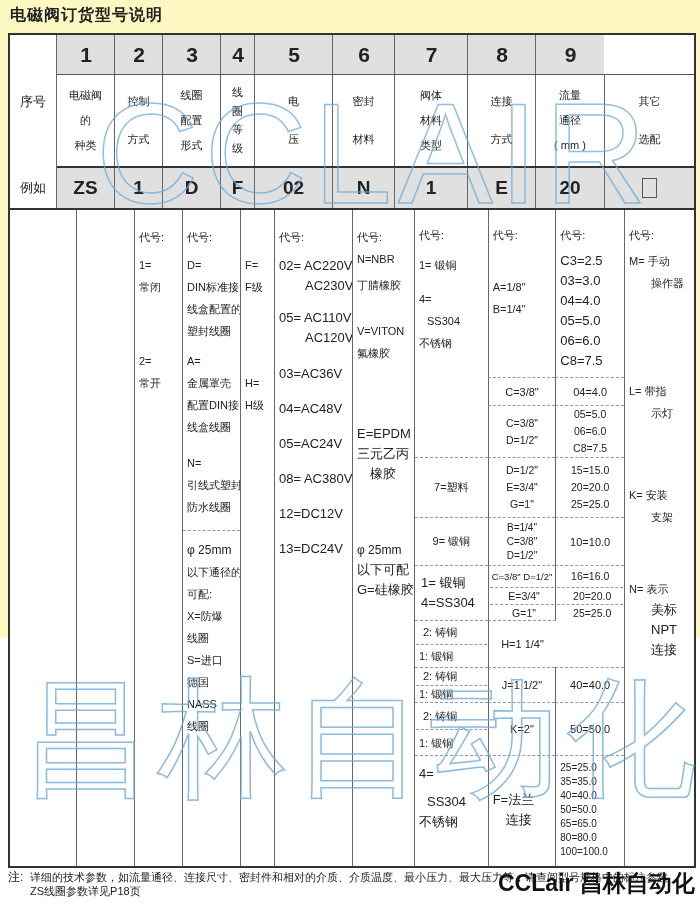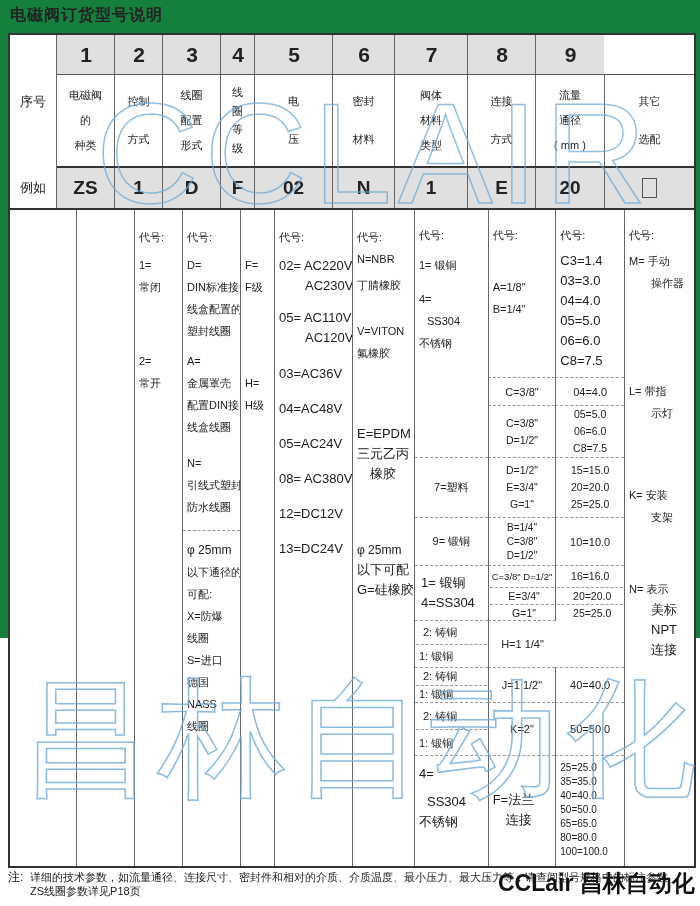--- a/index.html
+++ b/index.html
@@ -1,18 +1,18 @@
 <!DOCTYPE html>
 <html><head>
 <meta charset="utf-8">
 <style>
   * { margin:0; padding:0; box-sizing:border-box; }
   html,body { width:700px; height:906px; background:#fff; overflow:hidden;
     font-family:"Liberation Sans","DejaVu Sans",sans-serif; color:#222; }
-  #page { position:relative; width:700px; height:638px; background:#15803d; }
+  #page { position:relative; width:700px; height:638px; background:#fef9c3; }
 
   .title { position:absolute; left:10px; top:5px; font-size:16px; font-weight:bold; letter-spacing:1px; }
 
   .table { position:absolute; left:8px; top:33px; width:688px; border:2px solid #333; background:#fff; }
 
   .hdr { display:flex; }
   .hdr-label { width:47px; height:133px; border-right:1px solid #666; display:flex; align-items:center; justify-content:center; text-align:center; font-size:13px; line-height:17px; background:#fff; }
   .hdr-right { width:637px; }
   .num-row { display:flex; height:40px; border-bottom:1px solid #555; }
   .num-cell { background:#e0e0e0; display:flex; align-items:center; justify-content:center; font-size:21px; font-weight:bold; border-left:1px solid #666; letter-spacing:-1px; }
@@ -268,21 +268,21 @@
           </div>
           <div class="gc gc8" style="padding-top:14px">
             <div class="ln">代号:</div>
             <span class="sp" style="height:30px"></span>
             <div class="ln">A=1/8"</div>
             <div class="ln">B=1/4"</div>
           </div>
           <div class="gc gc9" style="padding-top:14px">
             <div class="ln">代号:</div>
             <span class="sp" style="height:5px"></span>
-            <div class="ln20">C3=1.4</div>
+            <div class="ln20">C3=2.5</div>
             <div class="ln20">03=3.0</div>
             <div class="ln20">04=4.0</div>
             <div class="ln20">05=5.0</div>
             <div class="ln20">06=6.0</div>
             <div class="ln20">C8=7.5</div>
           </div>
         </div>
         <div class="grow rt-dr" style="height:28px">
           <div class="gc gc7"></div>
           <div class="gc gc8 ctr">

